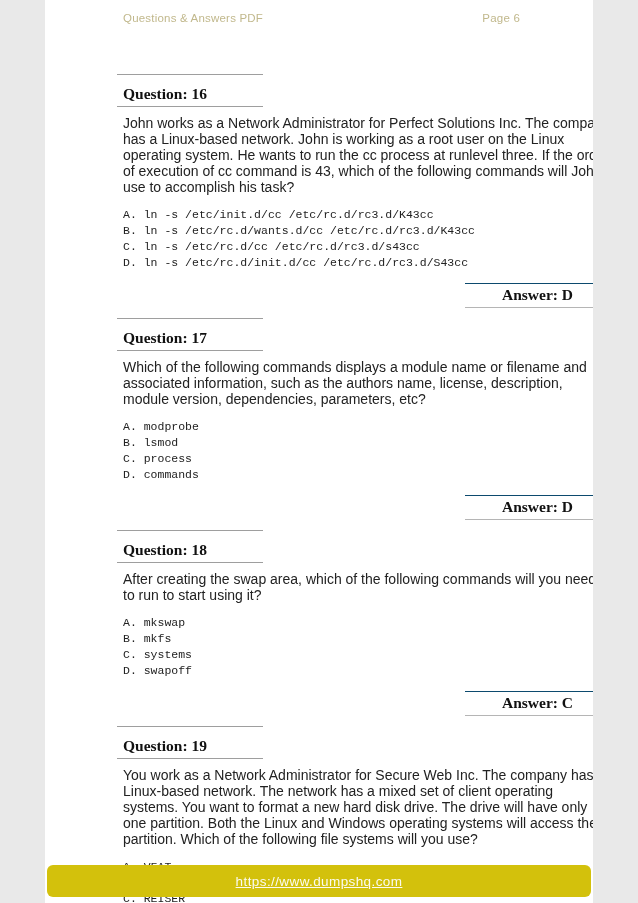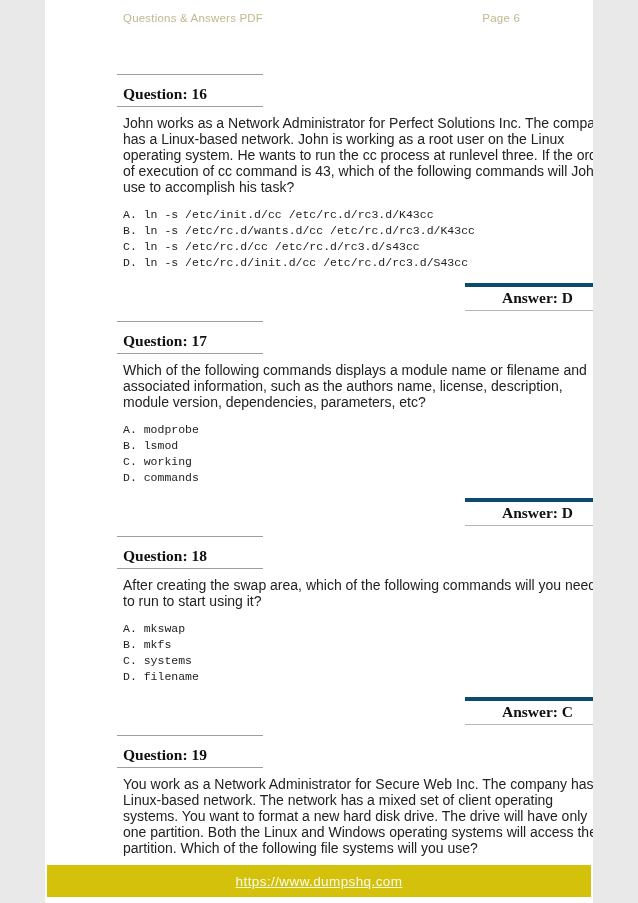--- a/index.html
+++ b/index.html
@@ -61,40 +61,41 @@
     font-size: 11.5px;
     line-height: 16px;
     color: #222222;
     font-family: Liberation Mono, monospace;
   }
 
   .answer-row { margin-top: 12px; display: flex; justify-content: flex-end; }
   .answer-box {
     width: 145px;
     padding: 2px 0 3px 0;
-    border-top: 4px solid #0c4a6e;
+    border-top: 1px solid #0c4a6e;
     border-bottom: 1px solid #b5b5b5;
     text-align: center;
     font-family: "Liberation Serif", serif;
     font-weight: bold;
     font-size: 15.5px;
     color: #111111;
   }
 
   
   .pdf-footer {
     position: absolute;
     left: 2px;
     right: 2px;
     bottom: 6px;
     height: 32px;
     background: #d3c10c;
     display: flex;
     align-items: center;
     justify-content: center;
+    border-radius: 6px;
   }
   .footer-link {
     color: #fbfbef;
     font-size: 13.5px;
     text-decoration: underline;
     letter-spacing: 0.4px;
     cursor: pointer;
   }
 </style>
 </head>
@@ -122,36 +123,36 @@
         <div class="answer-box">Answer: D</div>
       </div>
     </section>
 
     <section class="question">
       <div class="q-heading">Question: 17</div>
       <p class="q-body">Which of the following commands displays a module name or filename and associated information, such as the authors name, license, description, module version, dependencies, parameters, etc?</p>
       <div class="q-options">
         <div class="q-option">A. modprobe</div>
         <div class="q-option">B. lsmod</div>
-        <div class="q-option">C. working</div>
+        <div class="q-option">C. process</div>
         <div class="q-option">D. commands</div>
       </div>
       <div class="answer-row">
         <div class="answer-box">Answer: D</div>
       </div>
     </section>
 
     <section class="question">
       <div class="q-heading">Question: 18</div>
       <p class="q-body">After creating the swap area, which of the following commands will you need to run to start using it?</p>
       <div class="q-options">
         <div class="q-option">A. mkswap</div>
         <div class="q-option">B. mkfs</div>
         <div class="q-option">C. systems</div>
-        <div class="q-option">D. filename</div>
+        <div class="q-option">D. swapoff</div>
       </div>
       <div class="answer-row">
         <div class="answer-box">Answer: C</div>
       </div>
     </section>
 
     <section class="question">
       <div class="q-heading">Question: 19</div>
       <p class="q-body">You work as a Network Administrator for Secure Web Inc. The company has a Linux-based network. The network has a mixed set of client operating systems. You want to format a new hard disk drive. The drive will have only one partition. Both the Linux and Windows operating systems will access the partition. Which of the following file systems will you use?</p>
       <div class="q-options">

